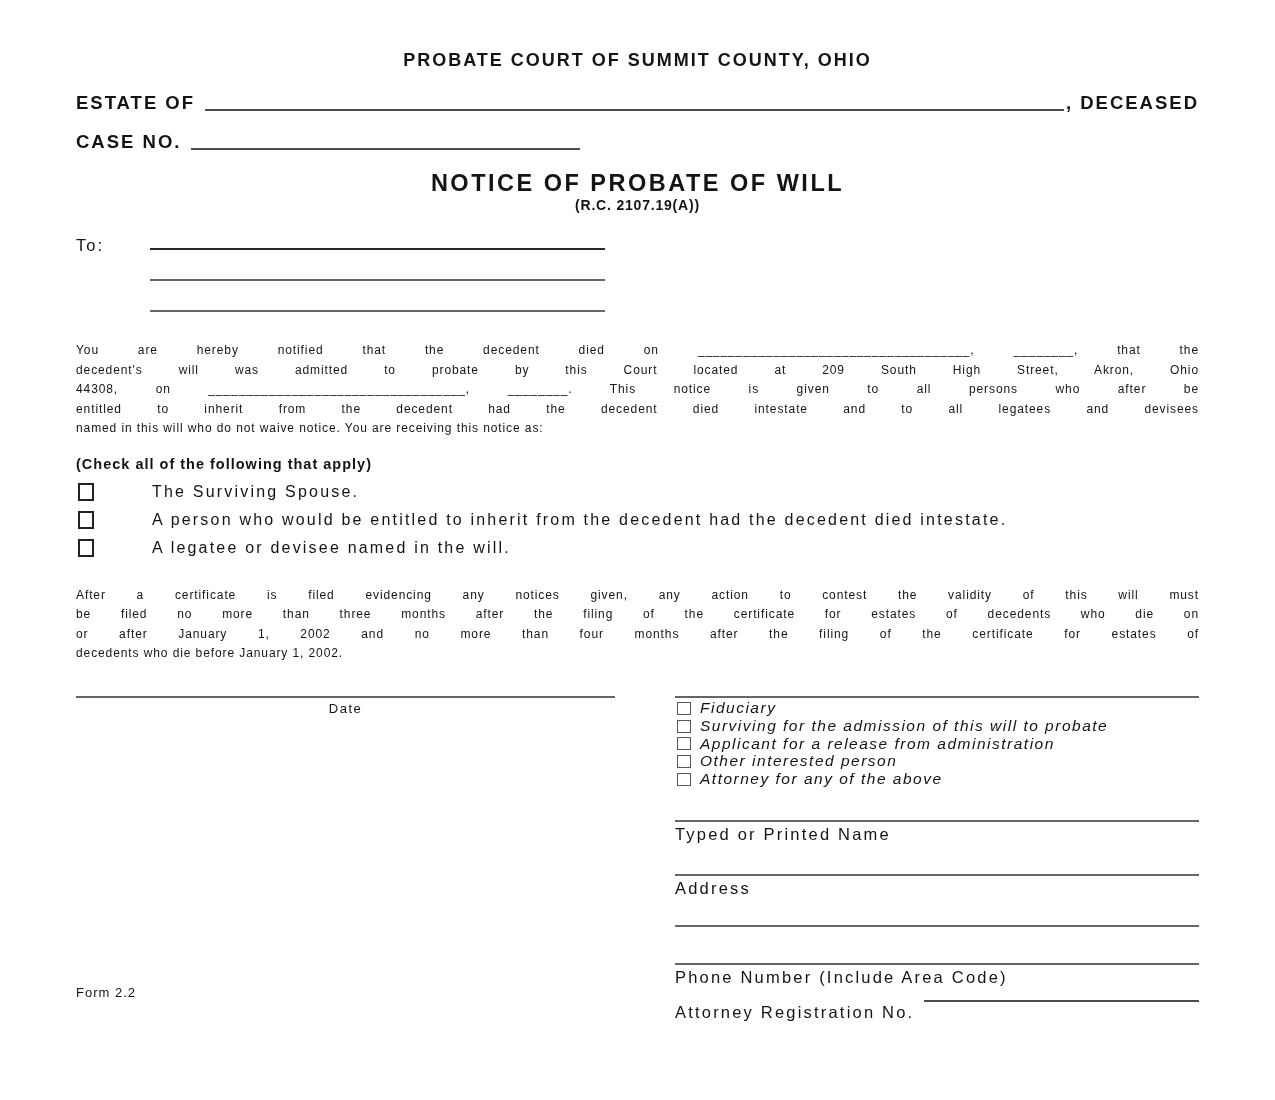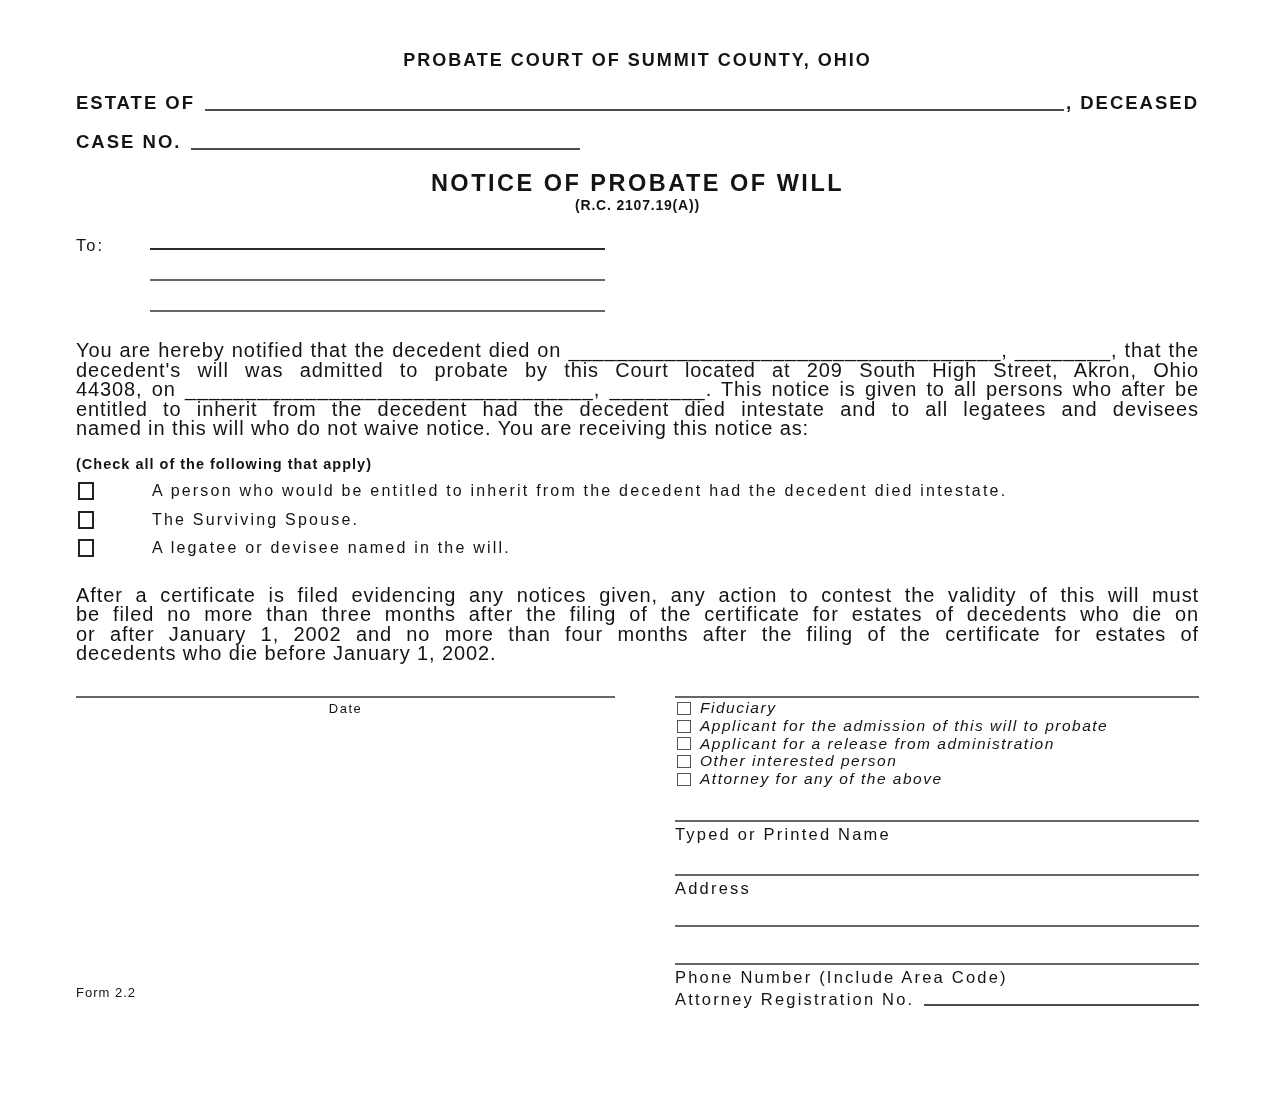--- a/index.html
+++ b/index.html
@@ -31,21 +31,21 @@
   }
   .statute{
     text-align:center;font-size:14px;font-weight:bold;letter-spacing:0.8px;
     margin-top:2px;line-height:15px;
   }
   .to-section{margin-top:22px;display:flex;font-size:16.5px;letter-spacing:2px;}
   .to-label{line-height:20px;}
   .to-lines{margin-left:46px;width:455px;}
   .to-line{height:29px;border-bottom:2px solid #666;}
   .to-line.first{height:13px;border-bottom-color:#2a2a2a;}
-  .para{margin-top:29px;font-size:20px;letter-spacing:0.9px;}
+  .para{margin-top:29px;font-size:12px;letter-spacing:0.9px;}
   .para2{margin-top:28px;}
   .jline{
     text-align:justify;
     text-align-last:justify;
     line-height:19.5px;
   }
   .jline.last{text-align-last:left;}
   .check-instruction{
     margin-top:17px;font-size:14.5px;font-weight:bold;letter-spacing:1px;line-height:17px;
   }
@@ -62,21 +62,21 @@
   .cap-list{margin-top:2px;}
   .cap-row{display:flex;align-items:center;height:17.7px;font-style:italic;}
   .cap-box{width:12px;height:11px;border:1.5px solid #555;margin:0 9px 0 2px;flex:none;background:#fff;}
   .cap-label{font-size:15.5px;letter-spacing:1.5px;white-space:nowrap;}
   .fline{border-bottom:2px solid #666;}
   .fline.typed{margin-top:32px;}
   .fline.addr{margin-top:30px;}
   .fline.blank{margin-top:27px;}
   .fline.phone{margin-top:36px;}
   .flabel{font-size:16.5px;letter-spacing:2.2px;margin-top:3px;line-height:19px;white-space:nowrap;}
-  .attorney-row{display:flex;align-items:flex-end;}
+  .attorney-row{display:flex;align-items:flex-start;margin-top:13px;}
   .attorney-row .fill-line{flex:1;margin:0 0 3px 10px;}
   .form-number{
     position:absolute;left:76px;top:985px;
     font-size:13px;letter-spacing:1px;
   }
 </style>
 </head>
 <body>
 
 <div class="page">
@@ -109,27 +109,27 @@
   <div class="para">
     <div class="jline">You are hereby notified that the decedent died on ____________________________________, ________, that the</div>
     <div class="jline">decedent's will was admitted to probate by this Court located at 209 South High Street, Akron, Ohio</div>
     <div class="jline">44308, on __________________________________, ________.  This notice is given to all persons who after be</div>
     <div class="jline">entitled to inherit from the decedent had the decedent died intestate and to all legatees and devisees</div>
     <div class="jline last">named in this will who do not waive notice.  You are receiving this notice as:</div>
   </div>
 
   <div class="check-instruction">(Check all of the following that apply)</div>
 
+  <div class="opt-row firstopt">
+    <span class="opt-box"></span>
+    <span class="opt-label">The Surviving Spouse.</span>
+  </div>
   <div class="opt-row">
     <span class="opt-box"></span>
     <span class="opt-label">A person who would be entitled to inherit from the decedent had the decedent died intestate.</span>
-  </div>
-  <div class="opt-row firstopt">
-    <span class="opt-box"></span>
-    <span class="opt-label">The Surviving Spouse.</span>
   </div>
   <div class="opt-row">
     <span class="opt-box"></span>
     <span class="opt-label">A legatee or devisee named in the will.</span>
   </div>
 
   <div class="para para2">
     <div class="jline">After a certificate is filed evidencing any notices given, any action to contest the validity of this will must</div>
     <div class="jline">be filed no more than three months after the filing of the certificate for estates of decedents who die on</div>
     <div class="jline">or after January 1, 2002 and no more than four months after the filing of the certificate for estates of</div>
@@ -146,21 +146,21 @@
     <div class="right-col">
       <div class="rule signable"></div>
 
       <div class="cap-list">
         <div class="cap-row">
           <span class="cap-box"></span>
           <span class="cap-label">Fiduciary</span>
         </div>
         <div class="cap-row">
           <span class="cap-box"></span>
-          <span class="cap-label">Applicant for the admission of this will to probate</span>
+          <span class="cap-label">Surviving for the admission of this will to probate</span>
         </div>
         <div class="cap-row">
           <span class="cap-box"></span>
           <span class="cap-label">Applicant for a release from administration</span>
         </div>
         <div class="cap-row">
           <span class="cap-box"></span>
           <span class="cap-label">Other interested person</span>
         </div>
         <div class="cap-row">

